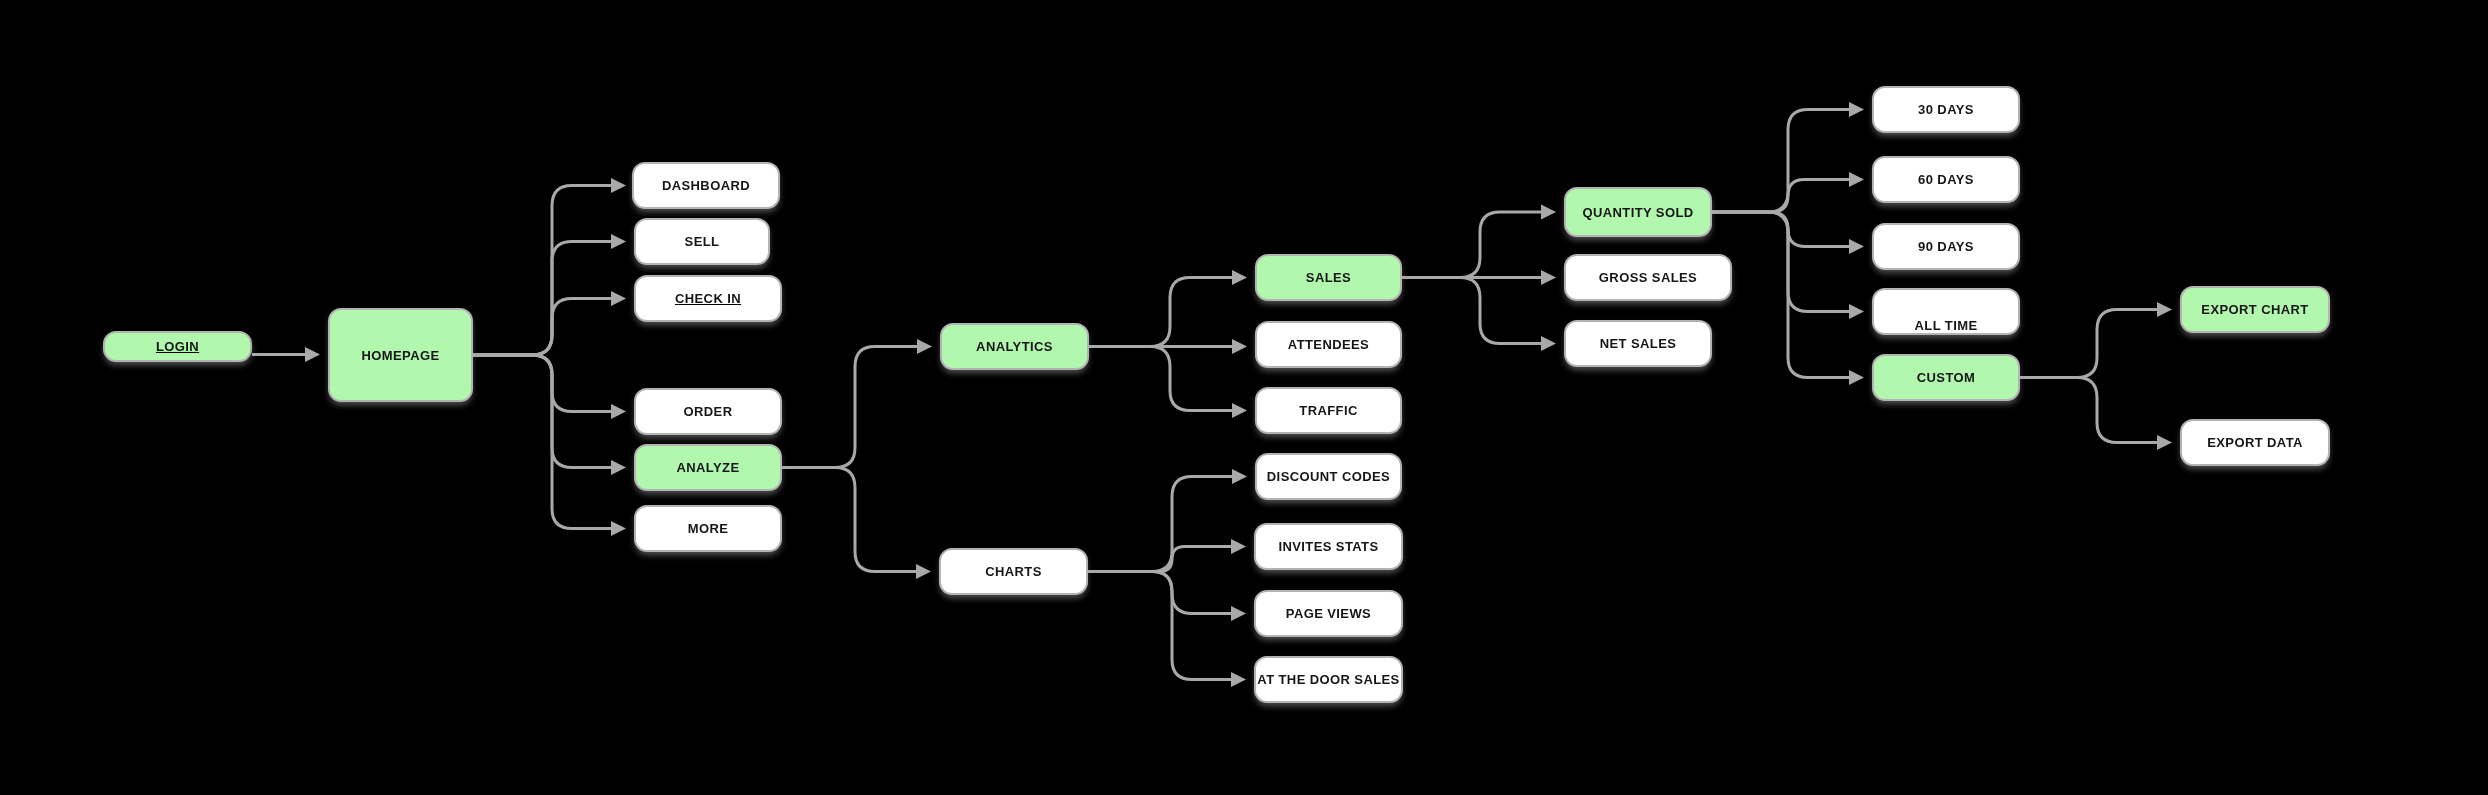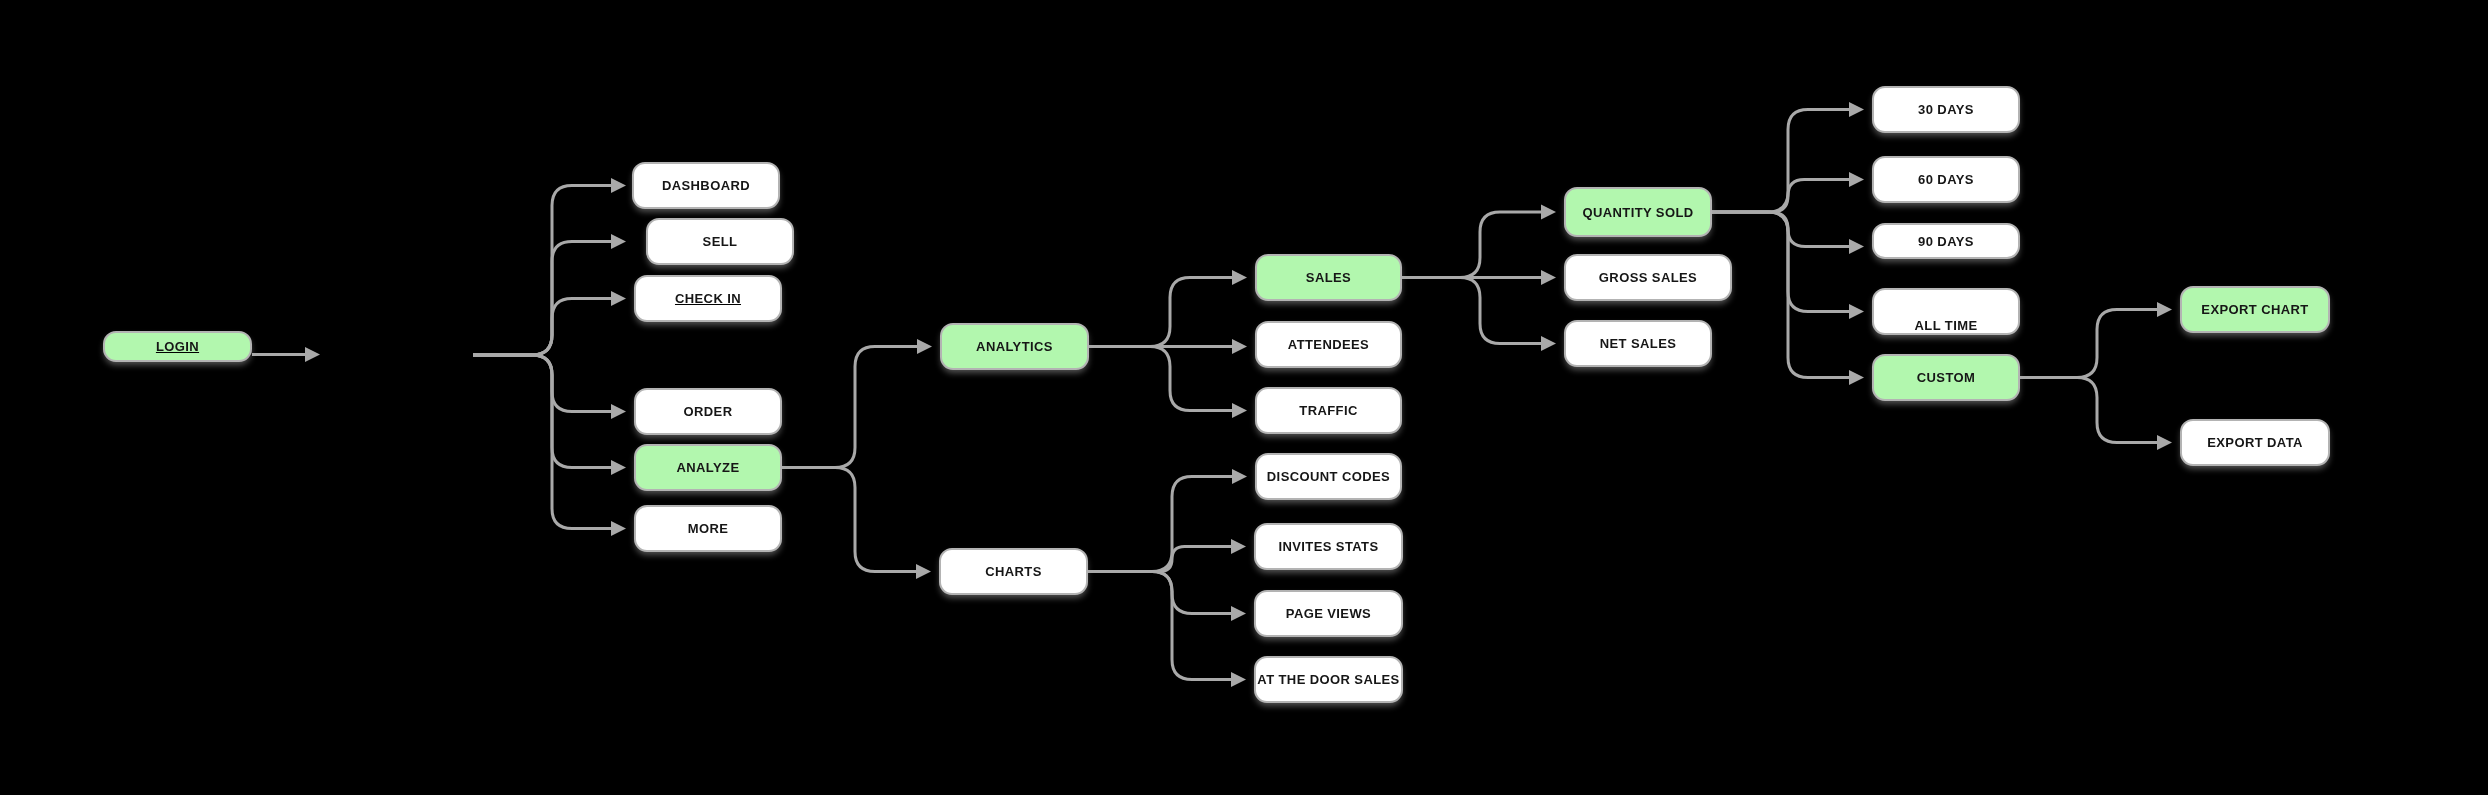--- a/index.html
+++ b/index.html
@@ -86,24 +86,27 @@
       <path d="M 1712 212 H 1768 Q 1788 212 1788 232 V 357.5 Q 1788 377.5 1808 377.5 H 1849" class="edge-path"></path>
       <polygon points="1864,377.5 1849,370 1849,385" class="edge-arrow"></polygon>
       <path d="M 2020 377.5 H 2077 Q 2097 377.5 2097 357.5 V 329.5 Q 2097 309.5 2117 309.5 H 2157" class="edge-path"></path>
       <polygon points="2172,309.5 2157,302 2157,317" class="edge-arrow"></polygon>
       <path d="M 2020 377.5 H 2077 Q 2097 377.5 2097 397.5 V 422.5 Q 2097 442.5 2117 442.5 H 2157" class="edge-path"></path>
       <polygon points="2172,442.5 2157,435 2157,450" class="edge-arrow"></polygon>
     </svg>
 <div class="node highlight" style="left: 103px; top: 331px; width: 149px; height: 31px; text-decoration: underline;">
       <span>LOGIN</span>
     </div>
+    <div class="node highlight" style="left: 328px; top: 308px; width: 145px; height: 94px;">
+      <span>HOMEPAGE</span>
+    </div>
     <div class="node default" style="left: 632px; top: 162px; width: 148px; height: 47px;">
       <span>DASHBOARD</span>
     </div>
-    <div class="node default" style="left: 634px; top: 218px; width: 148px; height: 47px; margin-left: 12px;">
+    <div class="node default" style="left: 634px; top: 218px; width: 136px; height: 47px;">
       <span>SELL</span>
     </div>
     <div class="node default" style="left: 634px; top: 275px; width: 148px; height: 47px; text-decoration: underline;">
       <span>CHECK IN</span>
     </div>
     <div class="node default" style="left: 634px; top: 388px; width: 148px; height: 47px;">
       <span>ORDER</span>
     </div>
     <div class="node highlight" style="left: 634px; top: 444px; width: 148px; height: 47px;">
       <span>ANALYZE</span>
@@ -146,21 +149,21 @@
     </div>
     <div class="node default" style="left: 1564px; top: 320px; width: 148px; height: 47px;">
       <span>NET SALES</span>
     </div>
     <div class="node default" style="left: 1872px; top: 86px; width: 148px; height: 47px;">
       <span>30 DAYS</span>
     </div>
     <div class="node default" style="left: 1872px; top: 156px; width: 148px; height: 47px;">
       <span>60 DAYS</span>
     </div>
-    <div class="node default" style="left: 1872px; top: 223px; width: 148px; height: 36px;">
+    <div class="node default" style="left: 1872px; top: 223px; width: 148px; height: 47px;">
       <span>90 DAYS</span>
     </div>
     <div class="node default" style="left: 1872px; top: 288px; width: 148px; height: 47px; align-items: flex-end;">
       <span>ALL TIME</span>
     </div>
     <div class="node highlight" style="left: 1872px; top: 354px; width: 148px; height: 47px;">
       <span>CUSTOM</span>
     </div>
     <div class="node highlight" style="left: 2180px; top: 286px; width: 150px; height: 47px;">
       <span>EXPORT CHART</span>

